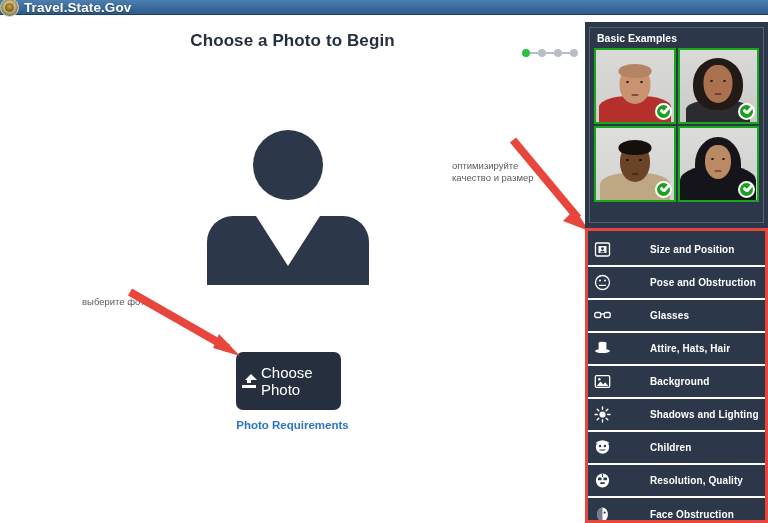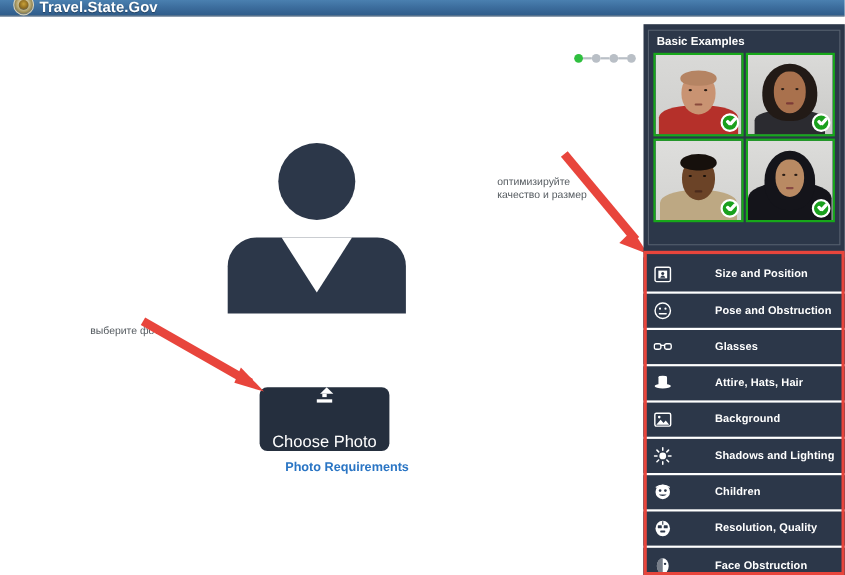--- a/index.html
+++ b/index.html
@@ -7,22 +7,22 @@
     width:768px;height:523px;overflow:hidden;
     background:#ffffff;
     font-family:"Liberation Sans", sans-serif;
     position:relative;
   }
   
   .header{
     position:absolute;left:0;top:0;width:768px;height:15px;
     background:linear-gradient(to bottom,#4a80b0 0%,#3d6e9e 45%,#2f5c8a 100%);
     border-bottom:1px solid #1d3f63;
-    display:flex;align-items:flex-end;
-    box-sizing:border-box;padding-left:12px;
+    display:flex;align-items:center;
+    box-sizing:border-box;padding-left:0;
   }
   .seal{
     width:17px;height:17px;border-radius:50%;
     background:radial-gradient(circle at 50% 45%,#e8e2cf 0%,#cbbf92 38%,#9a8b53 62%,#5a6f8f 78%,#2d4f77 100%);
     border:1px solid #d8d2b8;
     flex:none;position:relative;
   }
   .seal:after{
     content:"";position:absolute;left:4px;top:4px;width:9px;height:9px;
     border-radius:50%;
@@ -65,27 +65,26 @@
   }
   .avatar .notch{
     position:absolute;left:49px;top:86px;
     width:0;height:0;
     border-left:32px solid transparent;
     border-right:32px solid transparent;
     border-top:50px solid #ffffff;
   }
   
   .choose-btn{
-    position:absolute;left:236px;top:330px;width:118px;height:58px;
+    position:absolute;left:236px;top:330px;width:105px;height:58px;
     background:#252f3e;border:none;border-radius:7px;
     color:#ffffff;cursor:pointer;
-    display:flex;align-items:center;justify-content:space-between;
+    display:flex;align-items:center;justify-content:center;
     padding:0 6px;box-sizing:border-box;gap:5px;
     font-family:"Liberation Sans", sans-serif;
-    flex-direction:column;
   }
   .choose-btn .up-icon{
     width:14px;height:15px;position:relative;flex:none;
   }
   .choose-btn .up-icon .arw{
     position:absolute;left:3px;top:0;width:0;height:0;
     border-left:6px solid transparent;border-right:6px solid transparent;
     border-bottom:6px solid #ffffff;
   }
   .choose-btn .up-icon .stem{
@@ -93,21 +92,21 @@
   }
   .choose-btn .up-icon .base{
     position:absolute;left:0;top:11px;width:14px;height:3px;background:#ffffff;
   }
   .choose-btn .btn-label{
     font-size:15px;line-height:17px;text-align:left;font-weight:400;
   }
   .req-link{
     position:absolute;left:0;top:397px;width:585px;text-align:center;
     color:#2a75c4;font-size:11.5px;font-weight:bold;
-    text-decoration:none;cursor:pointer;padding-left:23px;
+    text-decoration:none;cursor:pointer;
   }
   
   .annot{
     position:absolute;color:#555b60;font-size:9.5px;line-height:12px;
     white-space:pre-line;
   }
   .annot-right{left:452px;top:110px;margin-top:28px;}
   .annot-left{left:82px;top:274px;}
   .arrow-svg{position:absolute;left:0;top:0;pointer-events:none;}
   
@@ -177,20 +176,21 @@
 </head>
 <body>
 
 <div class="header">
   <div class="seal"></div>
   <div class="brand">Travel.State.Gov</div>
 </div>
 
 <div class="main">
 
+  <h1 class="page-title">Choose a Photo to Begin</h1>
 
   <div class="stepper">
     <div class="dot active"></div>
     <div class="dot-line"></div>
     <div class="dot"></div>
     <div class="dot-line"></div>
     <div class="dot"></div>
     <div class="dot-line"></div>
     <div class="dot"></div>
   </div>

